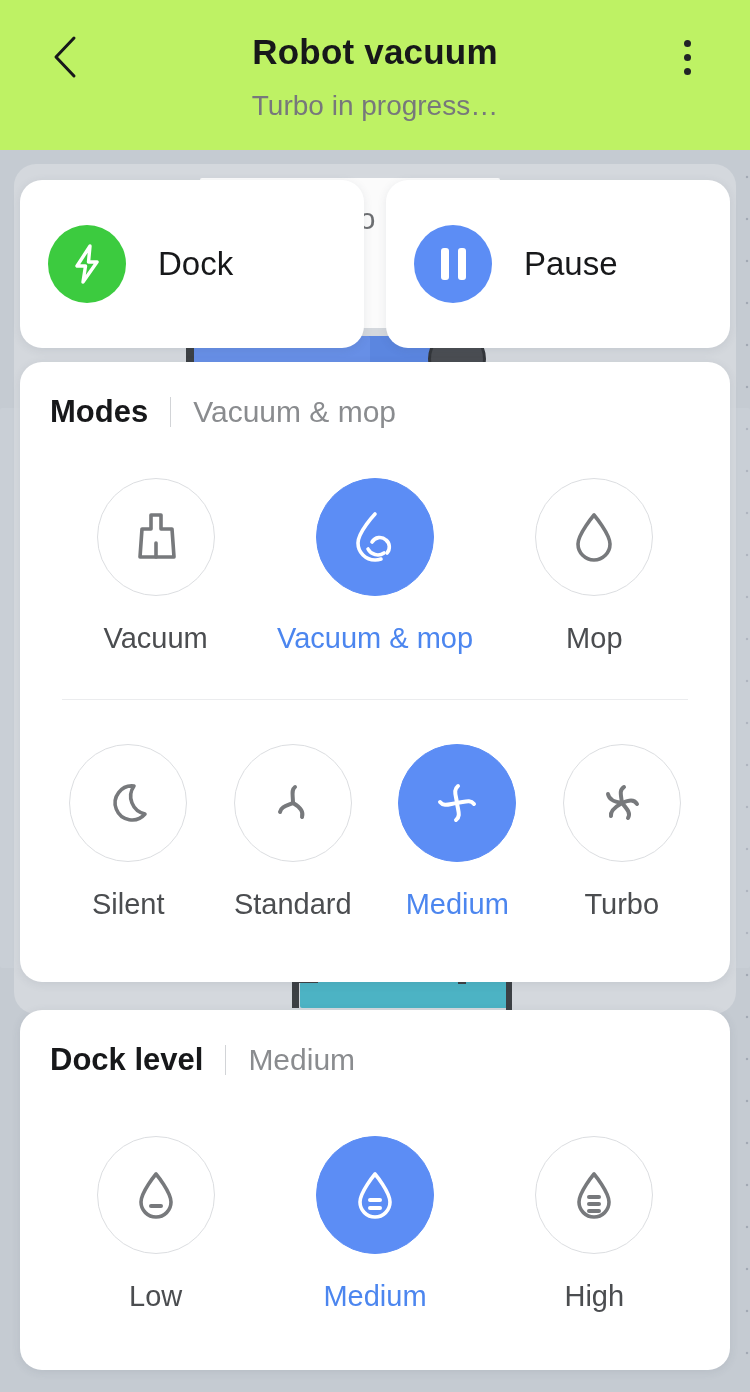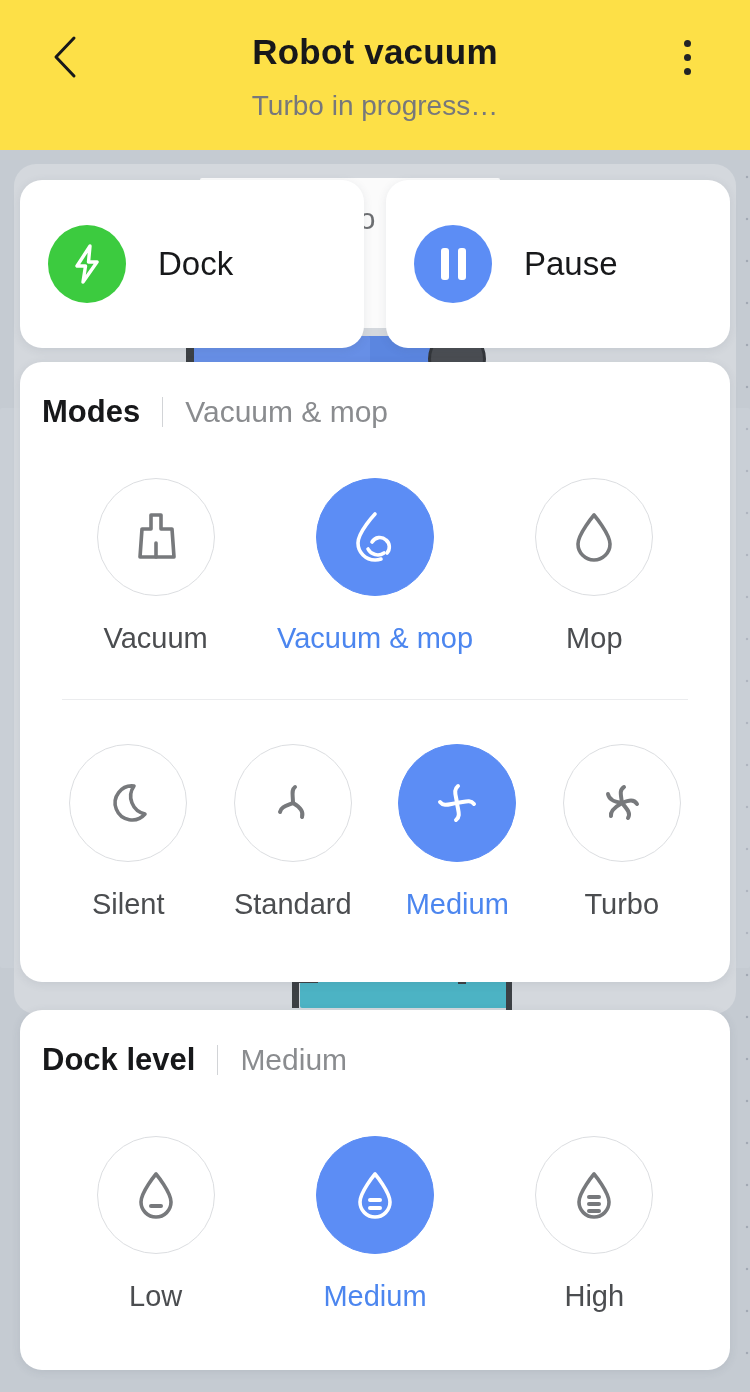--- a/index.html
+++ b/index.html
@@ -49,21 +49,21 @@
     border-radius: 50%;
     background: #4a4d52;
     border: 3px solid #33363a;
   }
 
   
   #header {
     position: absolute;
     left: 0; top: 0;
     width: 750px; height: 150px;
-    background: #fde047;
+    background: #bef264;
     z-index: 30;
   }
   #back-btn {
     position: absolute;
     left: 34px; top: 26px;
     width: 62px; height: 62px;
     display: flex; align-items: center; justify-content: center;
     cursor: pointer;
   }
   #menu-btn {
@@ -143,21 +143,21 @@
   }
 
   
   #modes-card { left: 20px; top: 362px; width: 710px; height: 620px; }
   #water-card { left: 20px; top: 1010px; width: 710px; height: 360px; }
 
   .section-head {
     display: flex;
     align-items: center;
     gap: 22px;
-    padding: 32px 0 0 22px;
+    padding: 32px 0 0 30px;
   }
   .section-title {
     font-size: 31px;
     font-weight: 700;
     color: #17181a;
   }
   .section-sep {
     width: 1px; height: 30px;
     background: #d2d4d7;
   }

